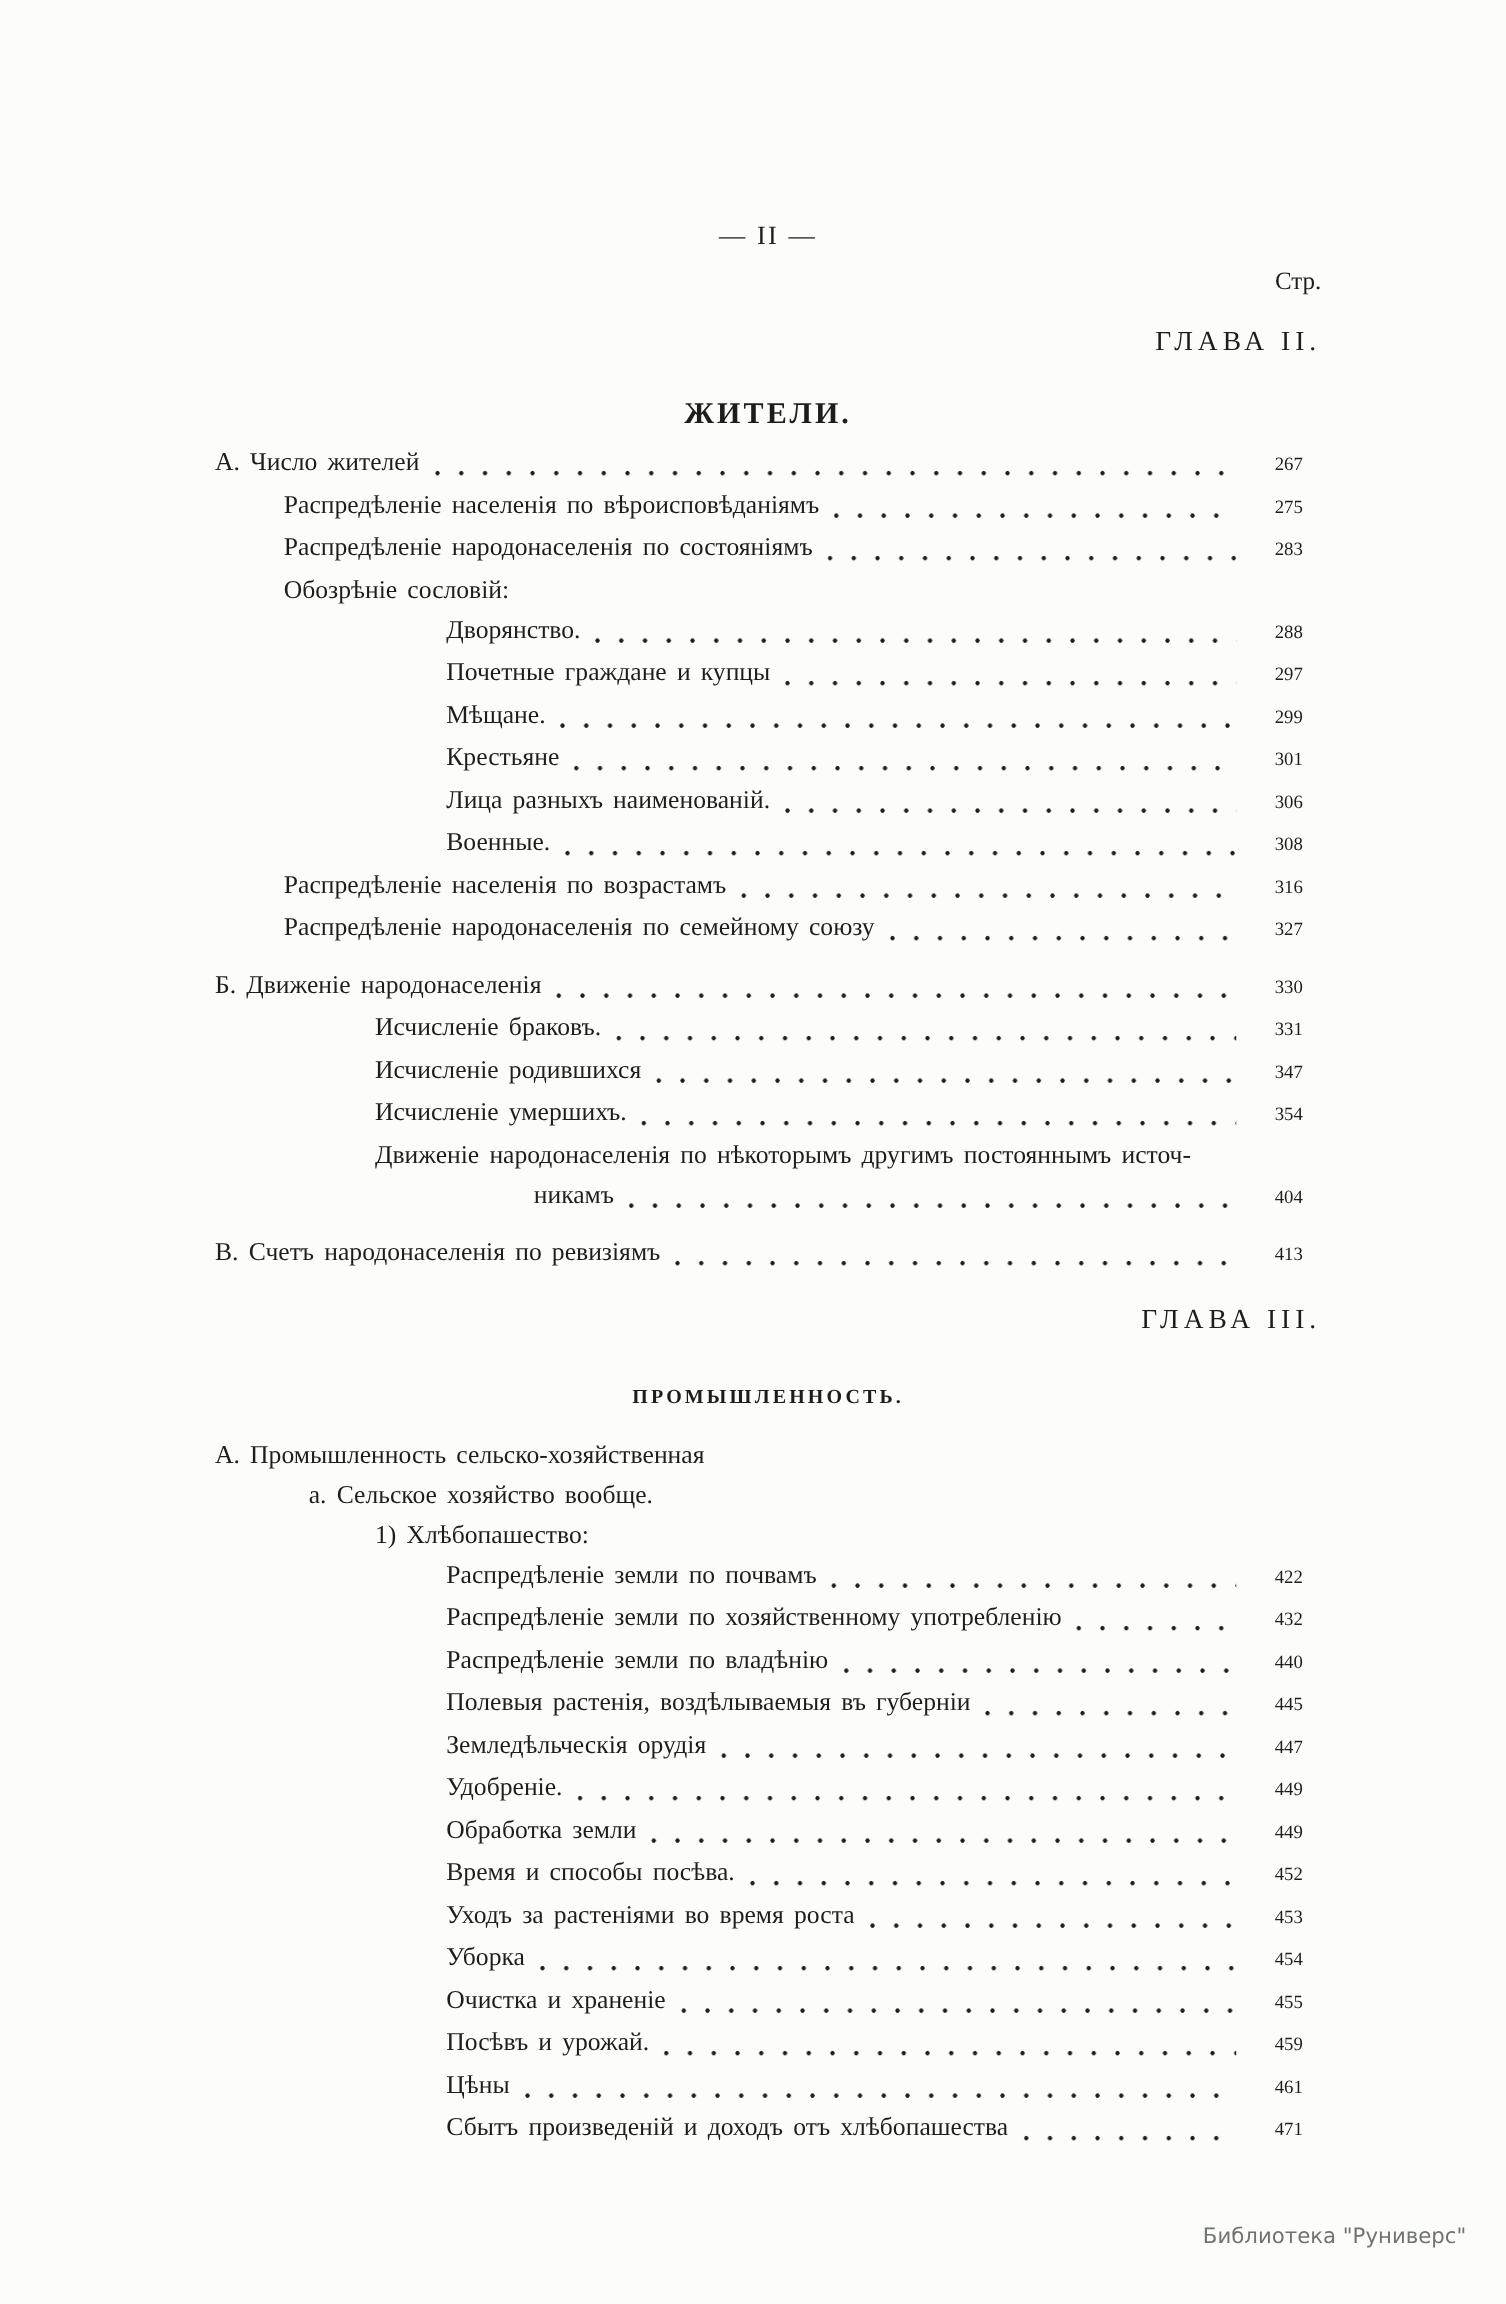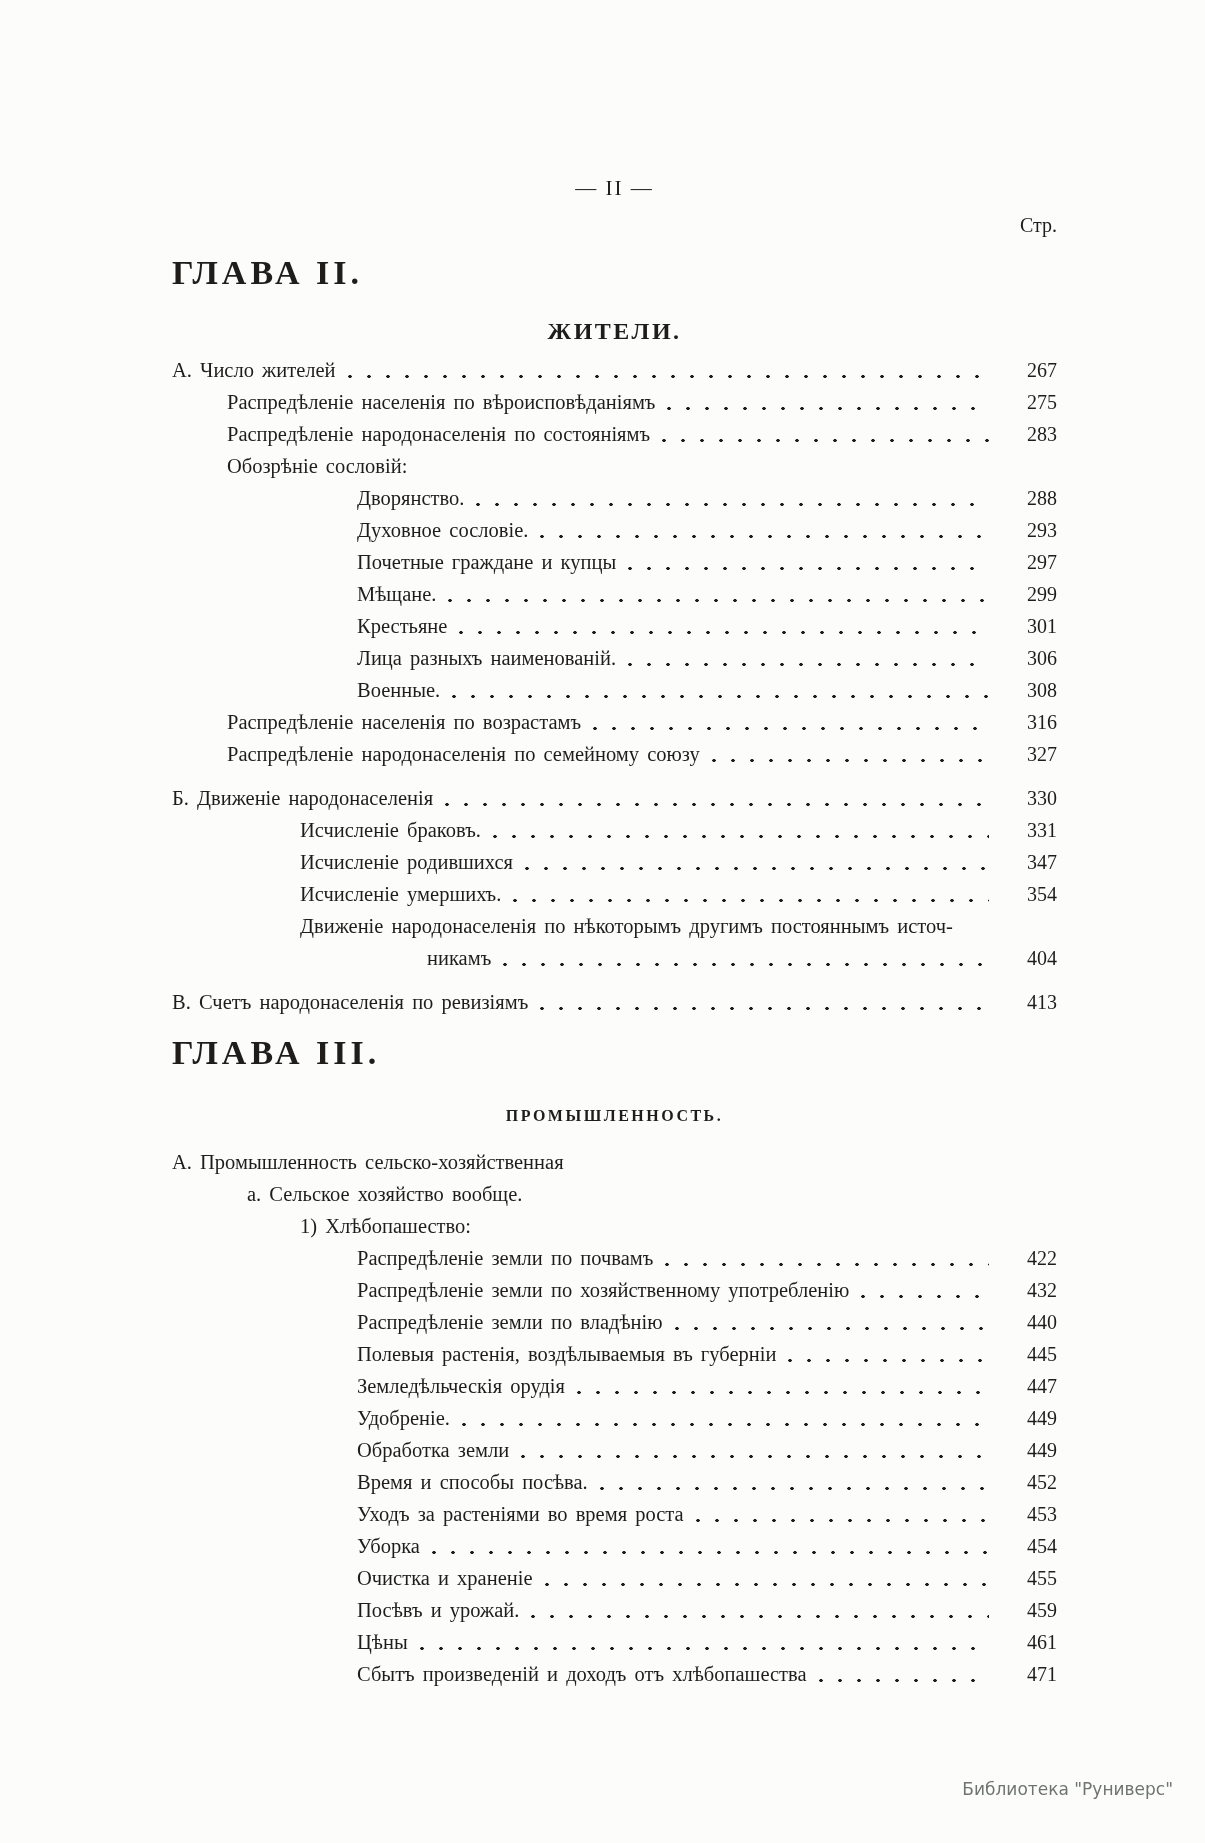--- a/index.html
+++ b/index.html
@@ -27,22 +27,22 @@
     text-align:center;
     font-size:21px;line-height:24px;
     letter-spacing:2px;
   }
   .column-header{
     margin-top:14px;
     text-align:right;
     font-size:20px;line-height:23px;
   }
   .chapter-title{
-    margin:0;text-align:left;font-weight:bold;
-    font-size:34px;line-height:34px;letter-spacing:4px;
+    margin:0;text-align:right;font-weight:normal;
+    font-size:22px;line-height:34px;letter-spacing:4px;
   }
   .chapter--ii .chapter-title{margin-top:19px;}
   .chapter--iii .chapter-title{margin-top:22px;}
   .chapter-subtitle{
     margin:0;text-align:center;
     font-weight:bold;letter-spacing:2.5px;
   }
   .chapter--ii .chapter-subtitle{margin-top:29px;font-size:24px;line-height:24px;}
   .chapter--iii .chapter-subtitle{margin-top:33px;font-size:16px;line-height:26px;}
   .toc-entries{margin-top:16px;}
@@ -65,22 +65,22 @@
     flex:1;
     align-self:flex-end;
     height:5px;
     margin:0 16px 3px 12px;
     background-image:radial-gradient(circle at 2px 2.5px, var(--ink) 1.5px, rgba(0,0,0,0) 1.9px);
     background-size:19px 5px;
     background-repeat:repeat-x;
   }
   .page-number{
     width:52px;
-    text-align:right;
-    font-size:20px;
+    text-align:center;
+    font-size:15px;
   }
   .watermark{
     position:absolute;
     top:1779px;right:44px;
     font-family:"DejaVu Sans","Liberation Sans",sans-serif;
     font-size:17px;
     color:var(--watermark);
   }
 </style>
 </head>
@@ -114,25 +114,20 @@
           </div>
           <div class="toc-row ind-1">
             <span class="toc-label">Обозрѣніе сословій:</span>
           </div>
           <div class="toc-row ind-3">
             <span class="toc-label">Дворянство.</span>
             <span class="dot-leader"></span>
             <span class="page-number">288</span>
           </div>
           <div class="toc-row ind-3">
-            <span class="toc-label">Духовное сословіе.</span>
-            <span class="dot-leader"></span>
-            <span class="page-number">293</span>
-          </div>
-          <div class="toc-row ind-3">
             <span class="toc-label">Почетные граждане и купцы</span>
             <span class="dot-leader"></span>
             <span class="page-number">297</span>
           </div>
           <div class="toc-row ind-3">
             <span class="toc-label">Мѣщане.</span>
             <span class="dot-leader"></span>
             <span class="page-number">299</span>
           </div>
           <div class="toc-row ind-3">

